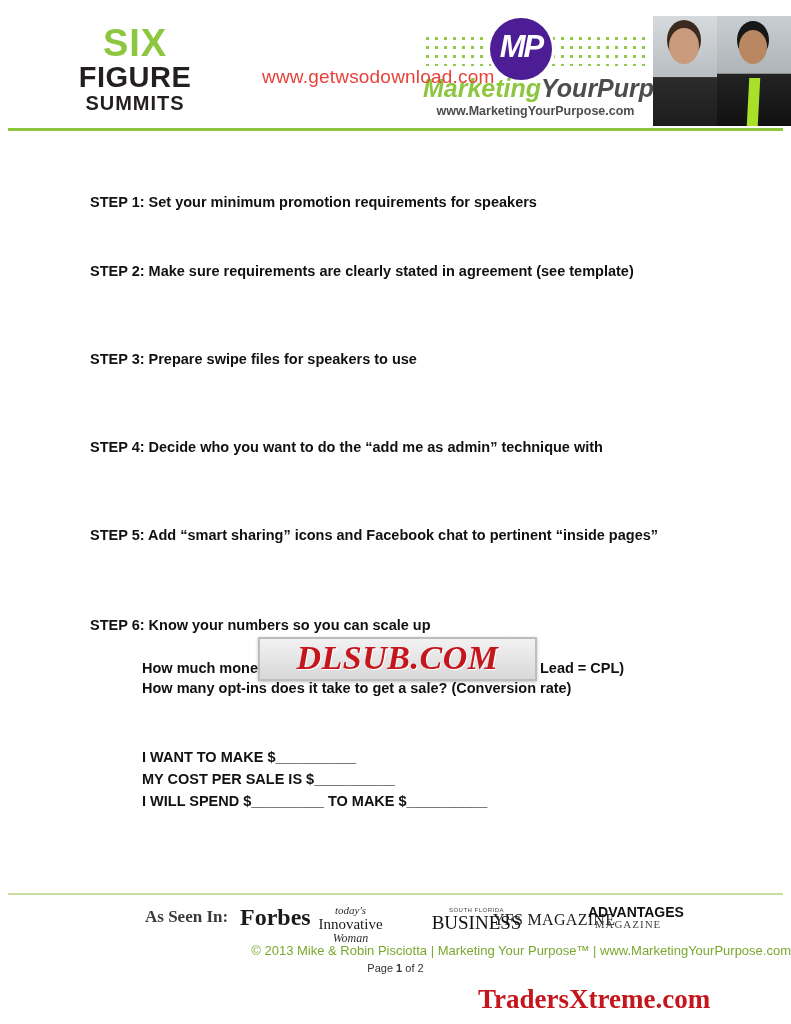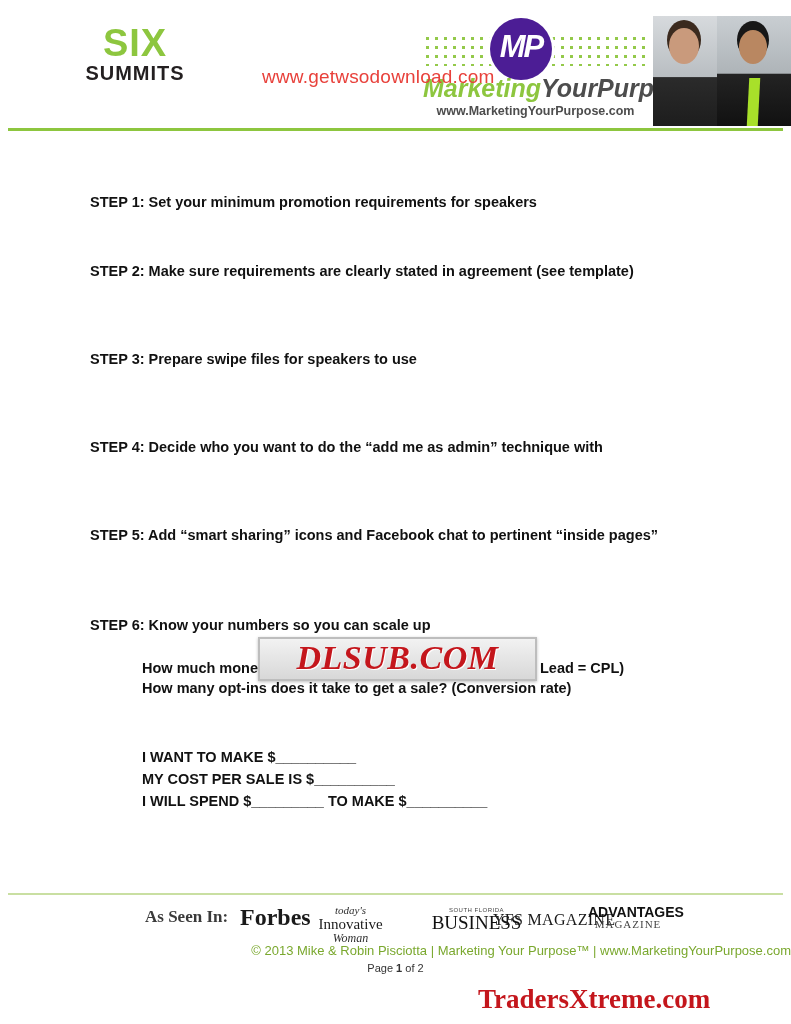--- a/index.html
+++ b/index.html
@@ -349,20 +349,21 @@
 </style>
 </head>
 <body>
 
 <div class="page">
 
   <div class="header">
 
     <div class="logo-six">
       <span class="l1">SIX</span>
+      <span class="l2">FIGURE</span>
       <span class="l3">SUMMITS</span>
     </div>
 
     <div class="myp-block">
       <div class="myp-dots"></div>
       <div class="myp-circle">
         <span>MP</span>
       </div>
       <div class="myp-word">
         <span class="m1">Marketing</span><span class="m2">YourPurpose</span>

